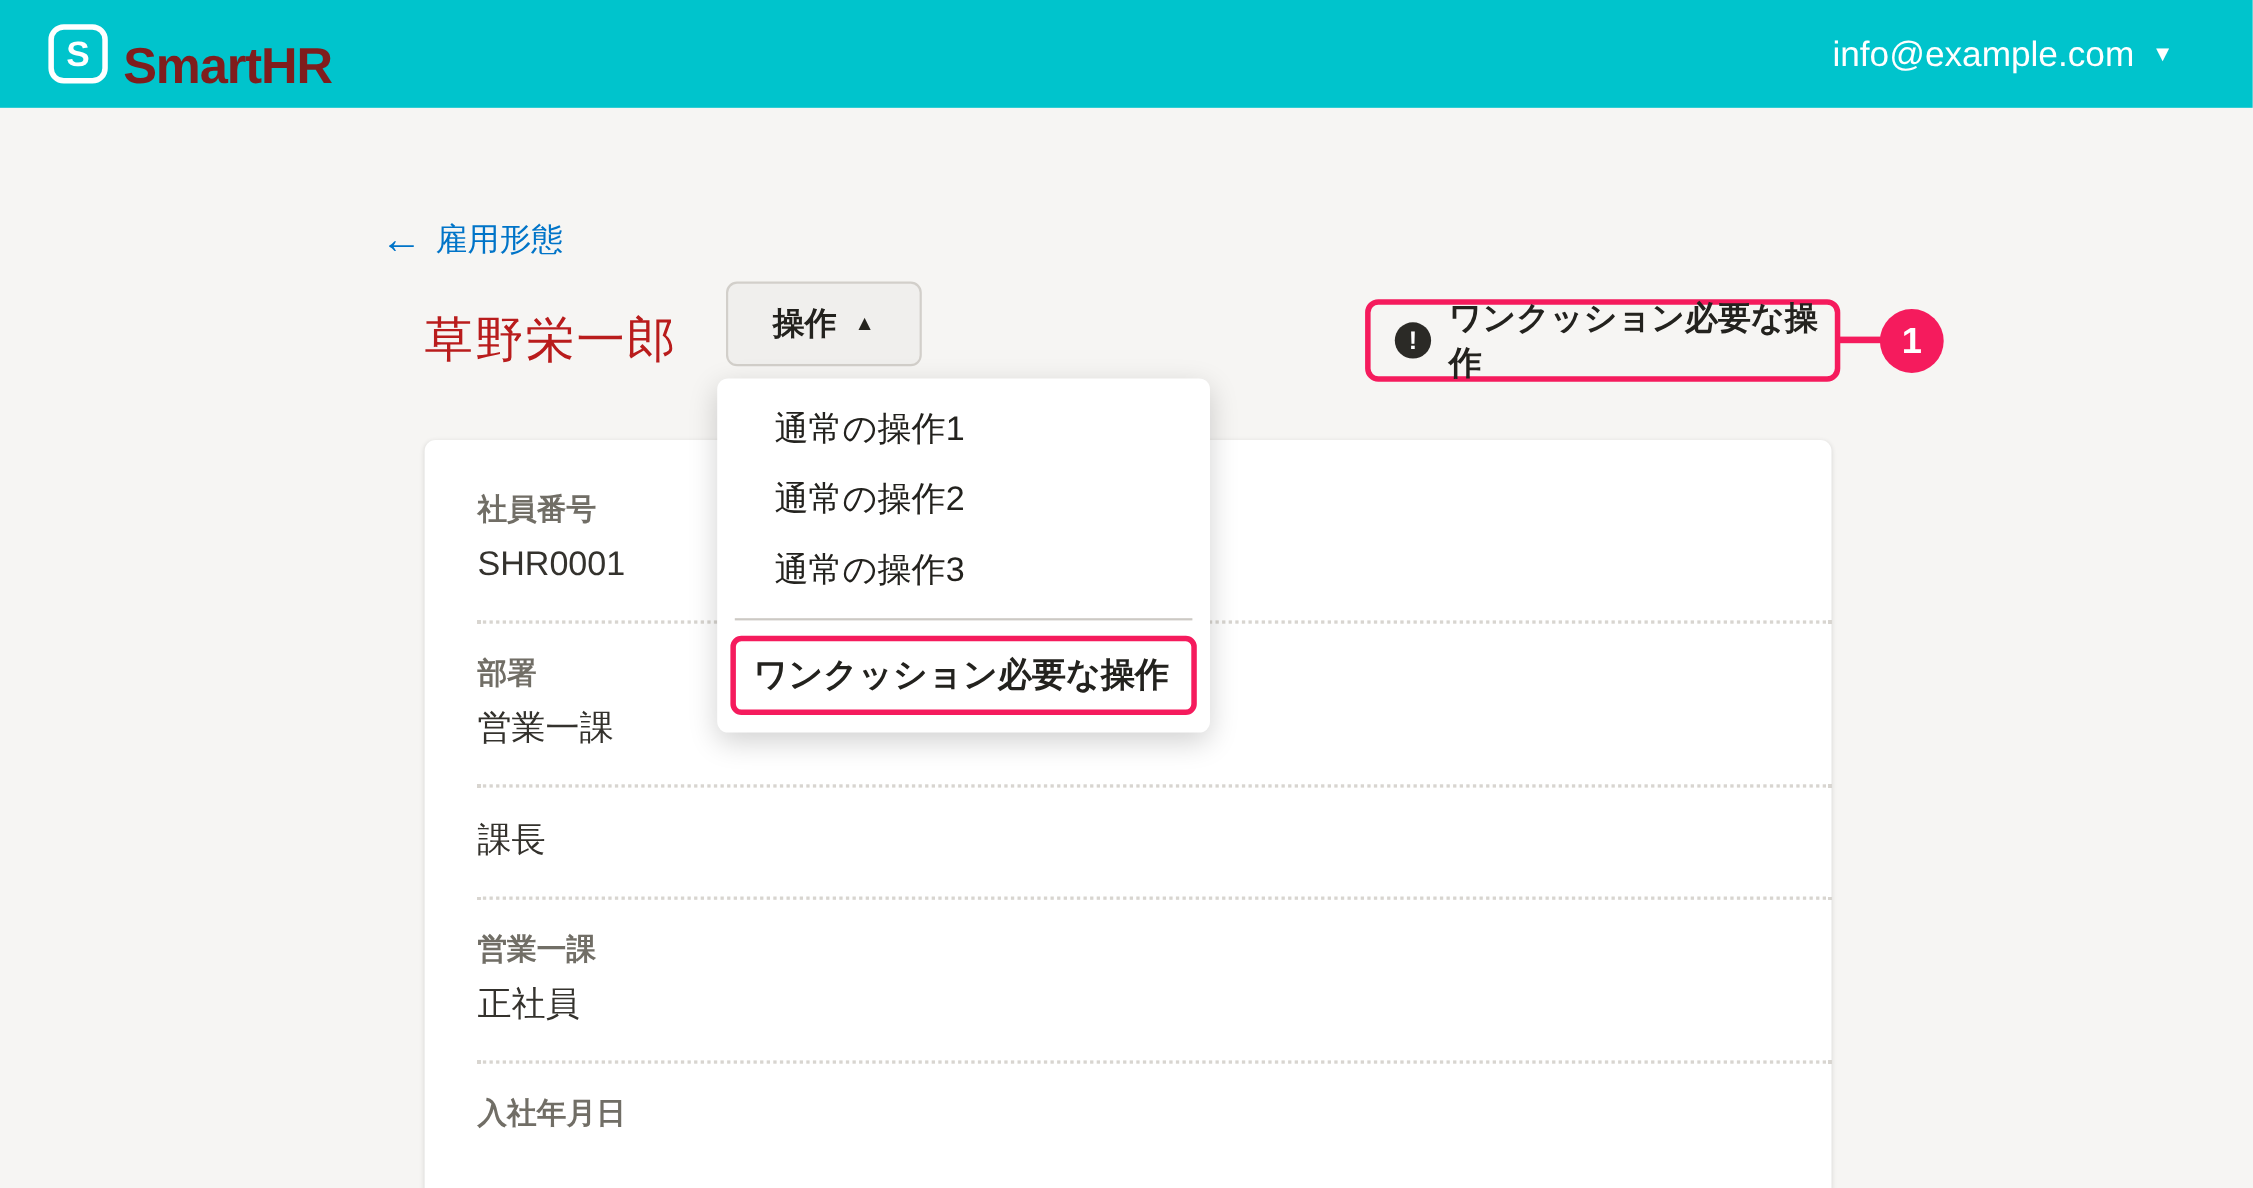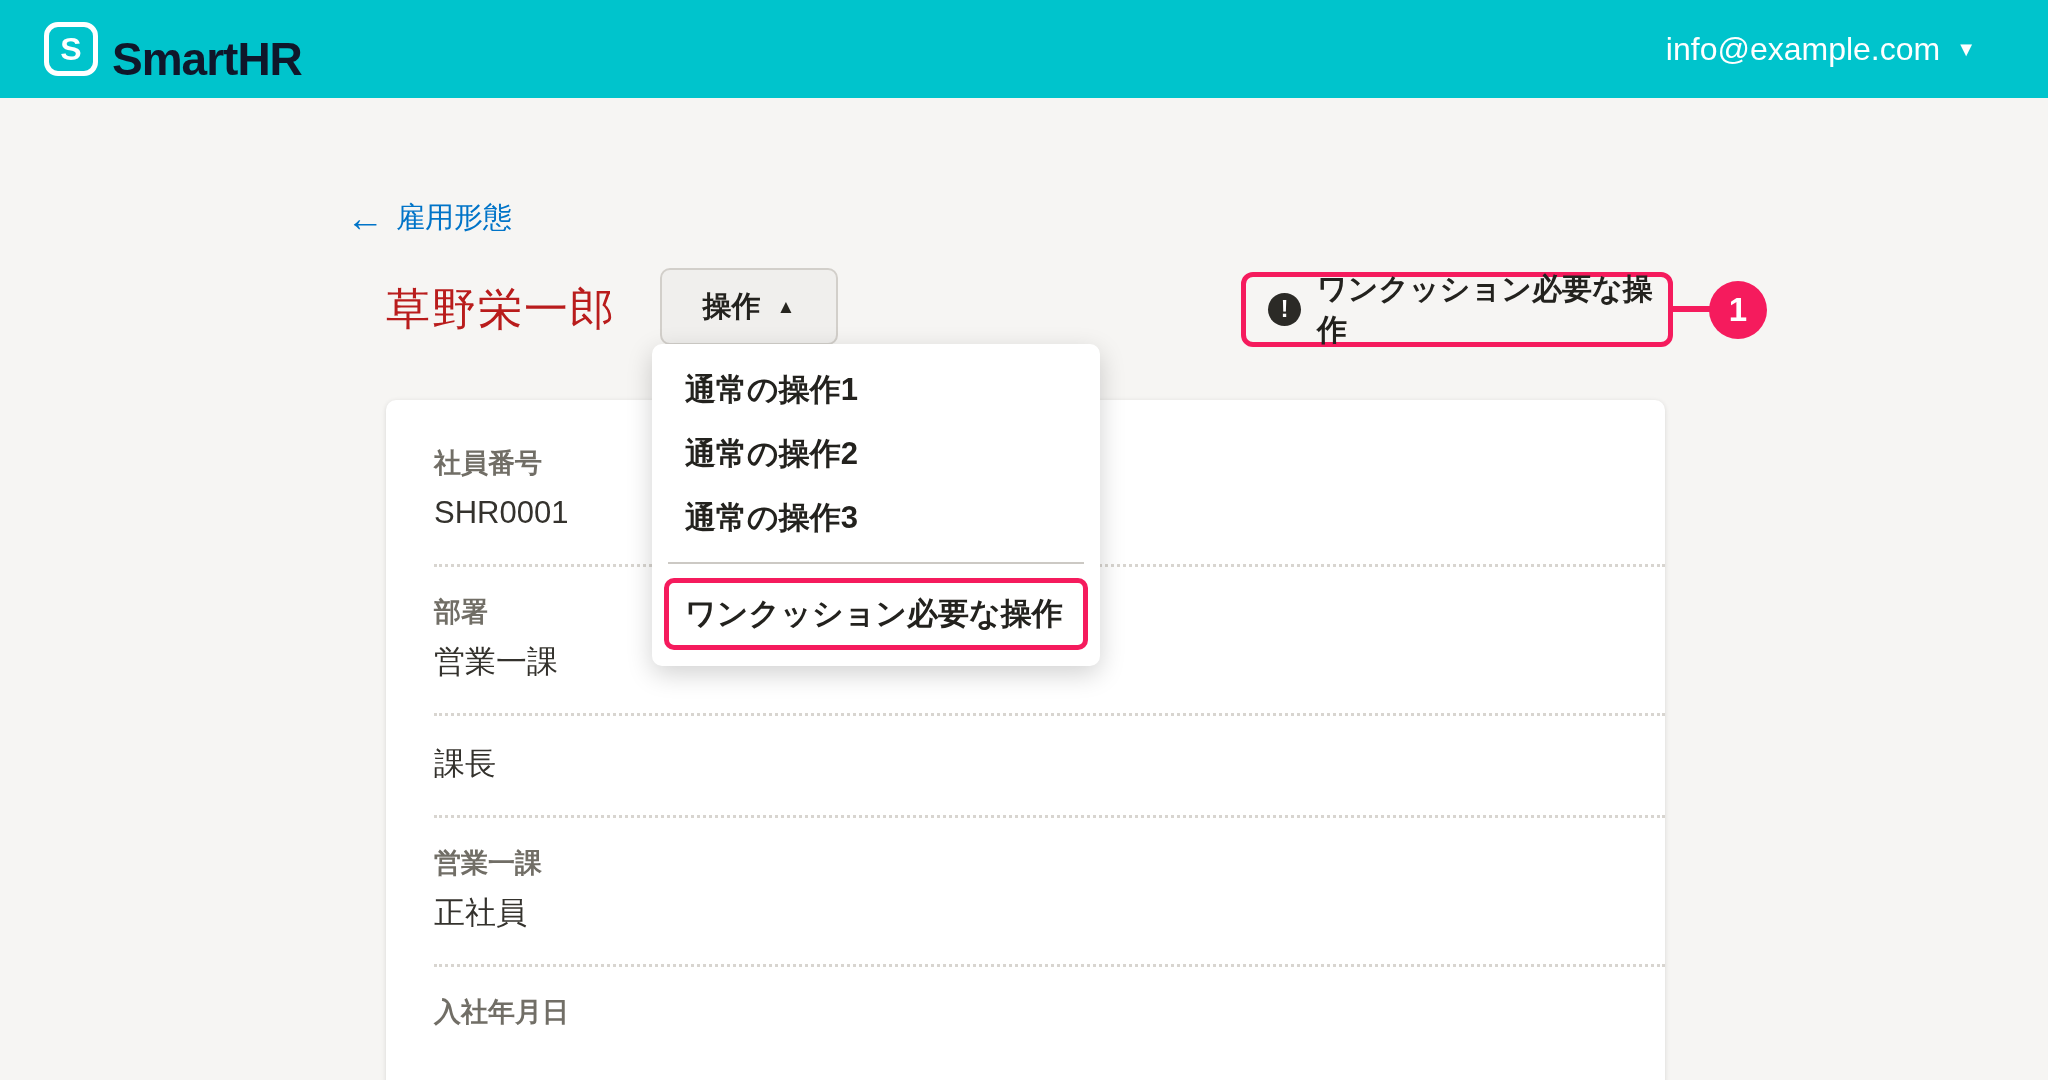--- a/index.html
+++ b/index.html
@@ -17,40 +17,40 @@
     background: #00c4cc;
     display: flex; align-items: center; justify-content: space-between;
     padding: 0 72px 0 44px;
   }
   .brand { display: flex; align-items: center; gap: 14px; cursor: pointer; }
   .brand-icon {
     width: 54px; height: 54px; border: 5px solid #ffffff; border-radius: 14px;
     display: flex; align-items: center; justify-content: center;
     color: #ffffff; font-size: 32px; font-weight: 800;
   }
-  .brand-name { color: #0f172a; font-size: 46px; font-weight: 800; letter-spacing: -1px; margin-top: 20px; }
+  .brand-name { color: #7f1d1d; font-size: 46px; font-weight: 800; letter-spacing: -1px; margin-top: 20px; }
   .account { display: flex; align-items: center; gap: 16px; color: #ffffff; cursor: pointer; }
   .account-email { font-size: 32px; font-weight: 400; }
   .caret-down { font-size: 20px; color: #ffffff; }
 
   
   .back-link {
     position: absolute; left: 346px; top: 198px;
     display: flex; align-items: center; gap: 12px;
     color: #0074c8; font-size: 29px; cursor: pointer;
   }
   .back-arrow { font-size: 38px; font-weight: 700; line-height: 1; }
 
   
   .page-title {
     position: absolute; left: 386px; top: 280px;
     font-size: 44px; font-weight: 500; color: #b91c1c; letter-spacing: 2px;
   }
   .actions-button {
-    position: absolute; left: 660px; top: 268px; width: 178px; height: 77px;
+    position: absolute; left: 660px; top: 256px; width: 178px; height: 77px;
     background: #f0efed; border: 2px solid #d2cfca; border-radius: 10px;
     display: flex; align-items: center; justify-content: center; gap: 16px;
     font-size: 29px; font-weight: 700; color: #23221e; cursor: pointer;
   }
   .caret-up { font-size: 19px; color: #26251f; }
 
   
   .warn-action-box {
     position: absolute; left: 1241px; top: 272px; width: 432px; height: 75px;
     border: 5px solid #f51b5d; border-radius: 12px;
@@ -76,22 +76,22 @@
 
   
   .dropdown {
     position: absolute; left: 652px; top: 344px; width: 448px;
     background: #ffffff; border-radius: 10px;
     box-shadow: 0 8px 26px rgba(0,0,0,0.18);
     padding: 14px 0 16px;
     z-index: 5;
   }
   .menu-item {
-    height: 64px; display: flex; align-items: center; padding-left: 33px;
-    font-size: 31px; font-weight: 700; color: #23221e; cursor: pointer;
+    height: 64px; display: flex; align-items: center; padding-left: 52px;
+    font-size: 31px; font-weight: 400; color: #23221e; cursor: pointer;
   }
   .menu-divider { border-top: 2px solid #ccc9c4; margin: 12px 16px 14px; }
   .warn-menu-box {
     margin: 0 12px; height: 72px; border: 5px solid #f51b5d; border-radius: 10px;
     display: flex; align-items: center; padding-left: 16px;
   }
   .warn-menu-item { font-size: 31px; font-weight: 700; color: #23221e; cursor: pointer; }
 
   
   .card {

